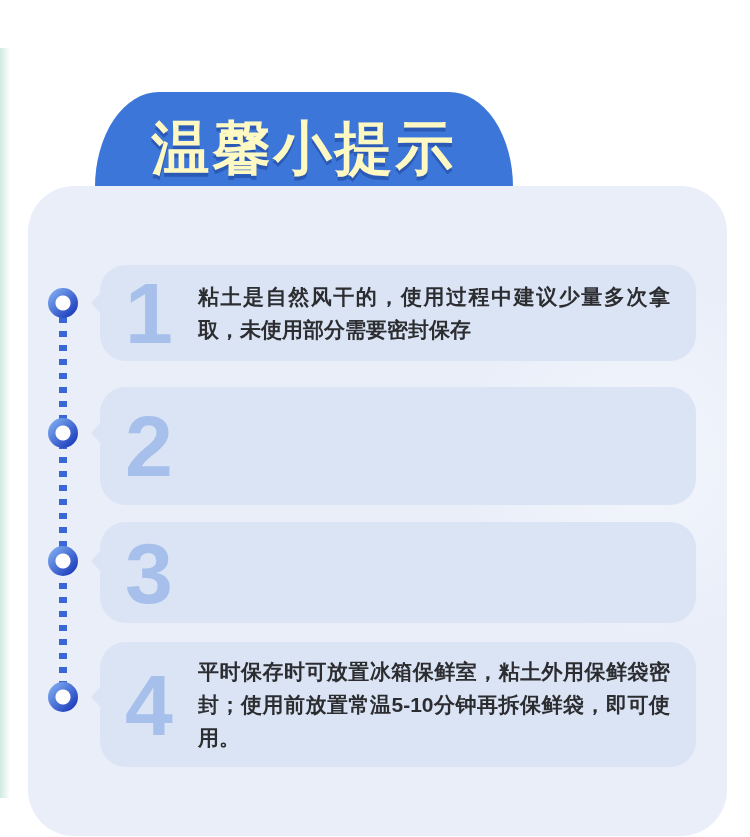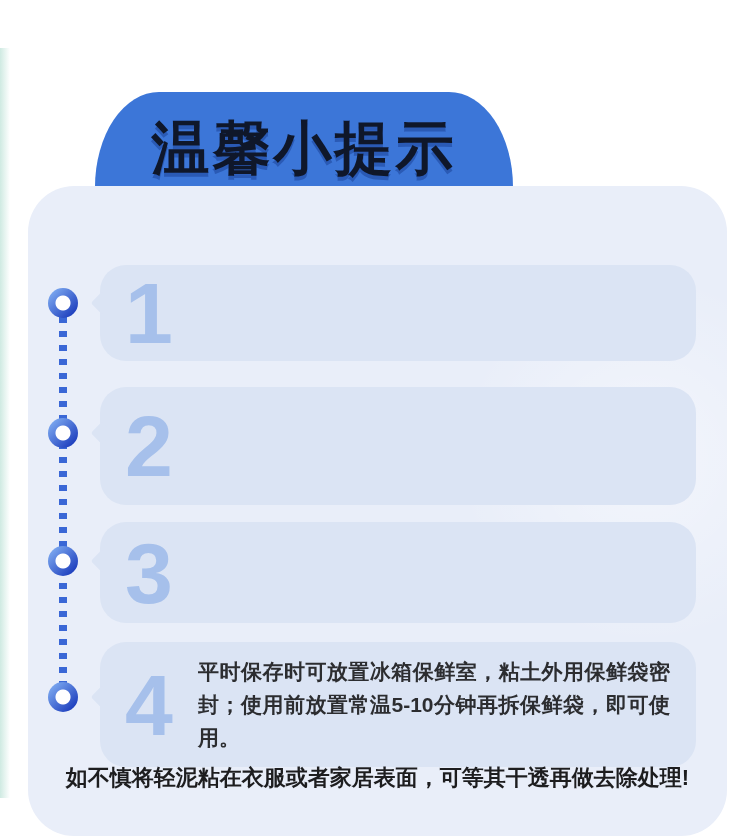--- a/index.html
+++ b/index.html
@@ -25,21 +25,21 @@
     position:absolute;left:0;top:48px;width:10px;height:750px;
     background:linear-gradient(to right,var(--strip),rgba(255,255,255,0));
   }
   .header{
     position:absolute;left:95px;top:92px;width:418px;height:95px;
     background:var(--header-bg);
     border-radius:64px 64px 0 0 / 95px 95px 0 0;
     display:flex;align-items:center;justify-content:center;
   }
   .header-title{
-    color:#0f172a;font-size:58px;font-weight:800;letter-spacing:3px;
+    color:#fef9c3;font-size:58px;font-weight:800;letter-spacing:3px;
     text-shadow:0 4px 0 rgba(23,62,145,.5);
     line-height:1;padding-top:2px;margin-top:15px;
   }
   .card{
     position:absolute;left:28px;top:186px;width:699px;height:650px;
     background:var(--card-bg);
     border-radius:46px;
   }
   .card-sheen{
     position:absolute;inset:0;border-radius:46px;pointer-events:none;
@@ -99,32 +99,32 @@
 
   <div class="rail-line"></div>
   <div class="ring r1"></div>
   <div class="ring r2"></div>
   <div class="ring r3"></div>
   <div class="ring r4"></div>
 
   <div class="tip t1">
     <span class="tail"></span>
     <div class="tip-number">1</div>
+    <div class="tip-text">粘土是自然风干的，使用过程中建议少量多次拿取，未使用部分需要密封保存</div>
   </div>
 
   <div class="tip t2">
     <span class="tail"></span>
     <div class="tip-number">2</div>
   </div>
 
   <div class="tip t3">
     <span class="tail"></span>
     <div class="tip-number">3</div>
   </div>
 
   <div class="tip t4">
     <span class="tail"></span>
     <div class="tip-number">4</div>
     <div class="tip-text">平时保存时可放置冰箱保鲜室，粘土外用保鲜袋密封；使用前放置常温5-10分钟再拆保鲜袋，即可使用。</div>
   </div>
 
-  <div class="footer-note">如不慎将轻泥粘在衣服或者家居表面，可等其干透再做去除处理!</div>
 </div>
 
 </body></html>

